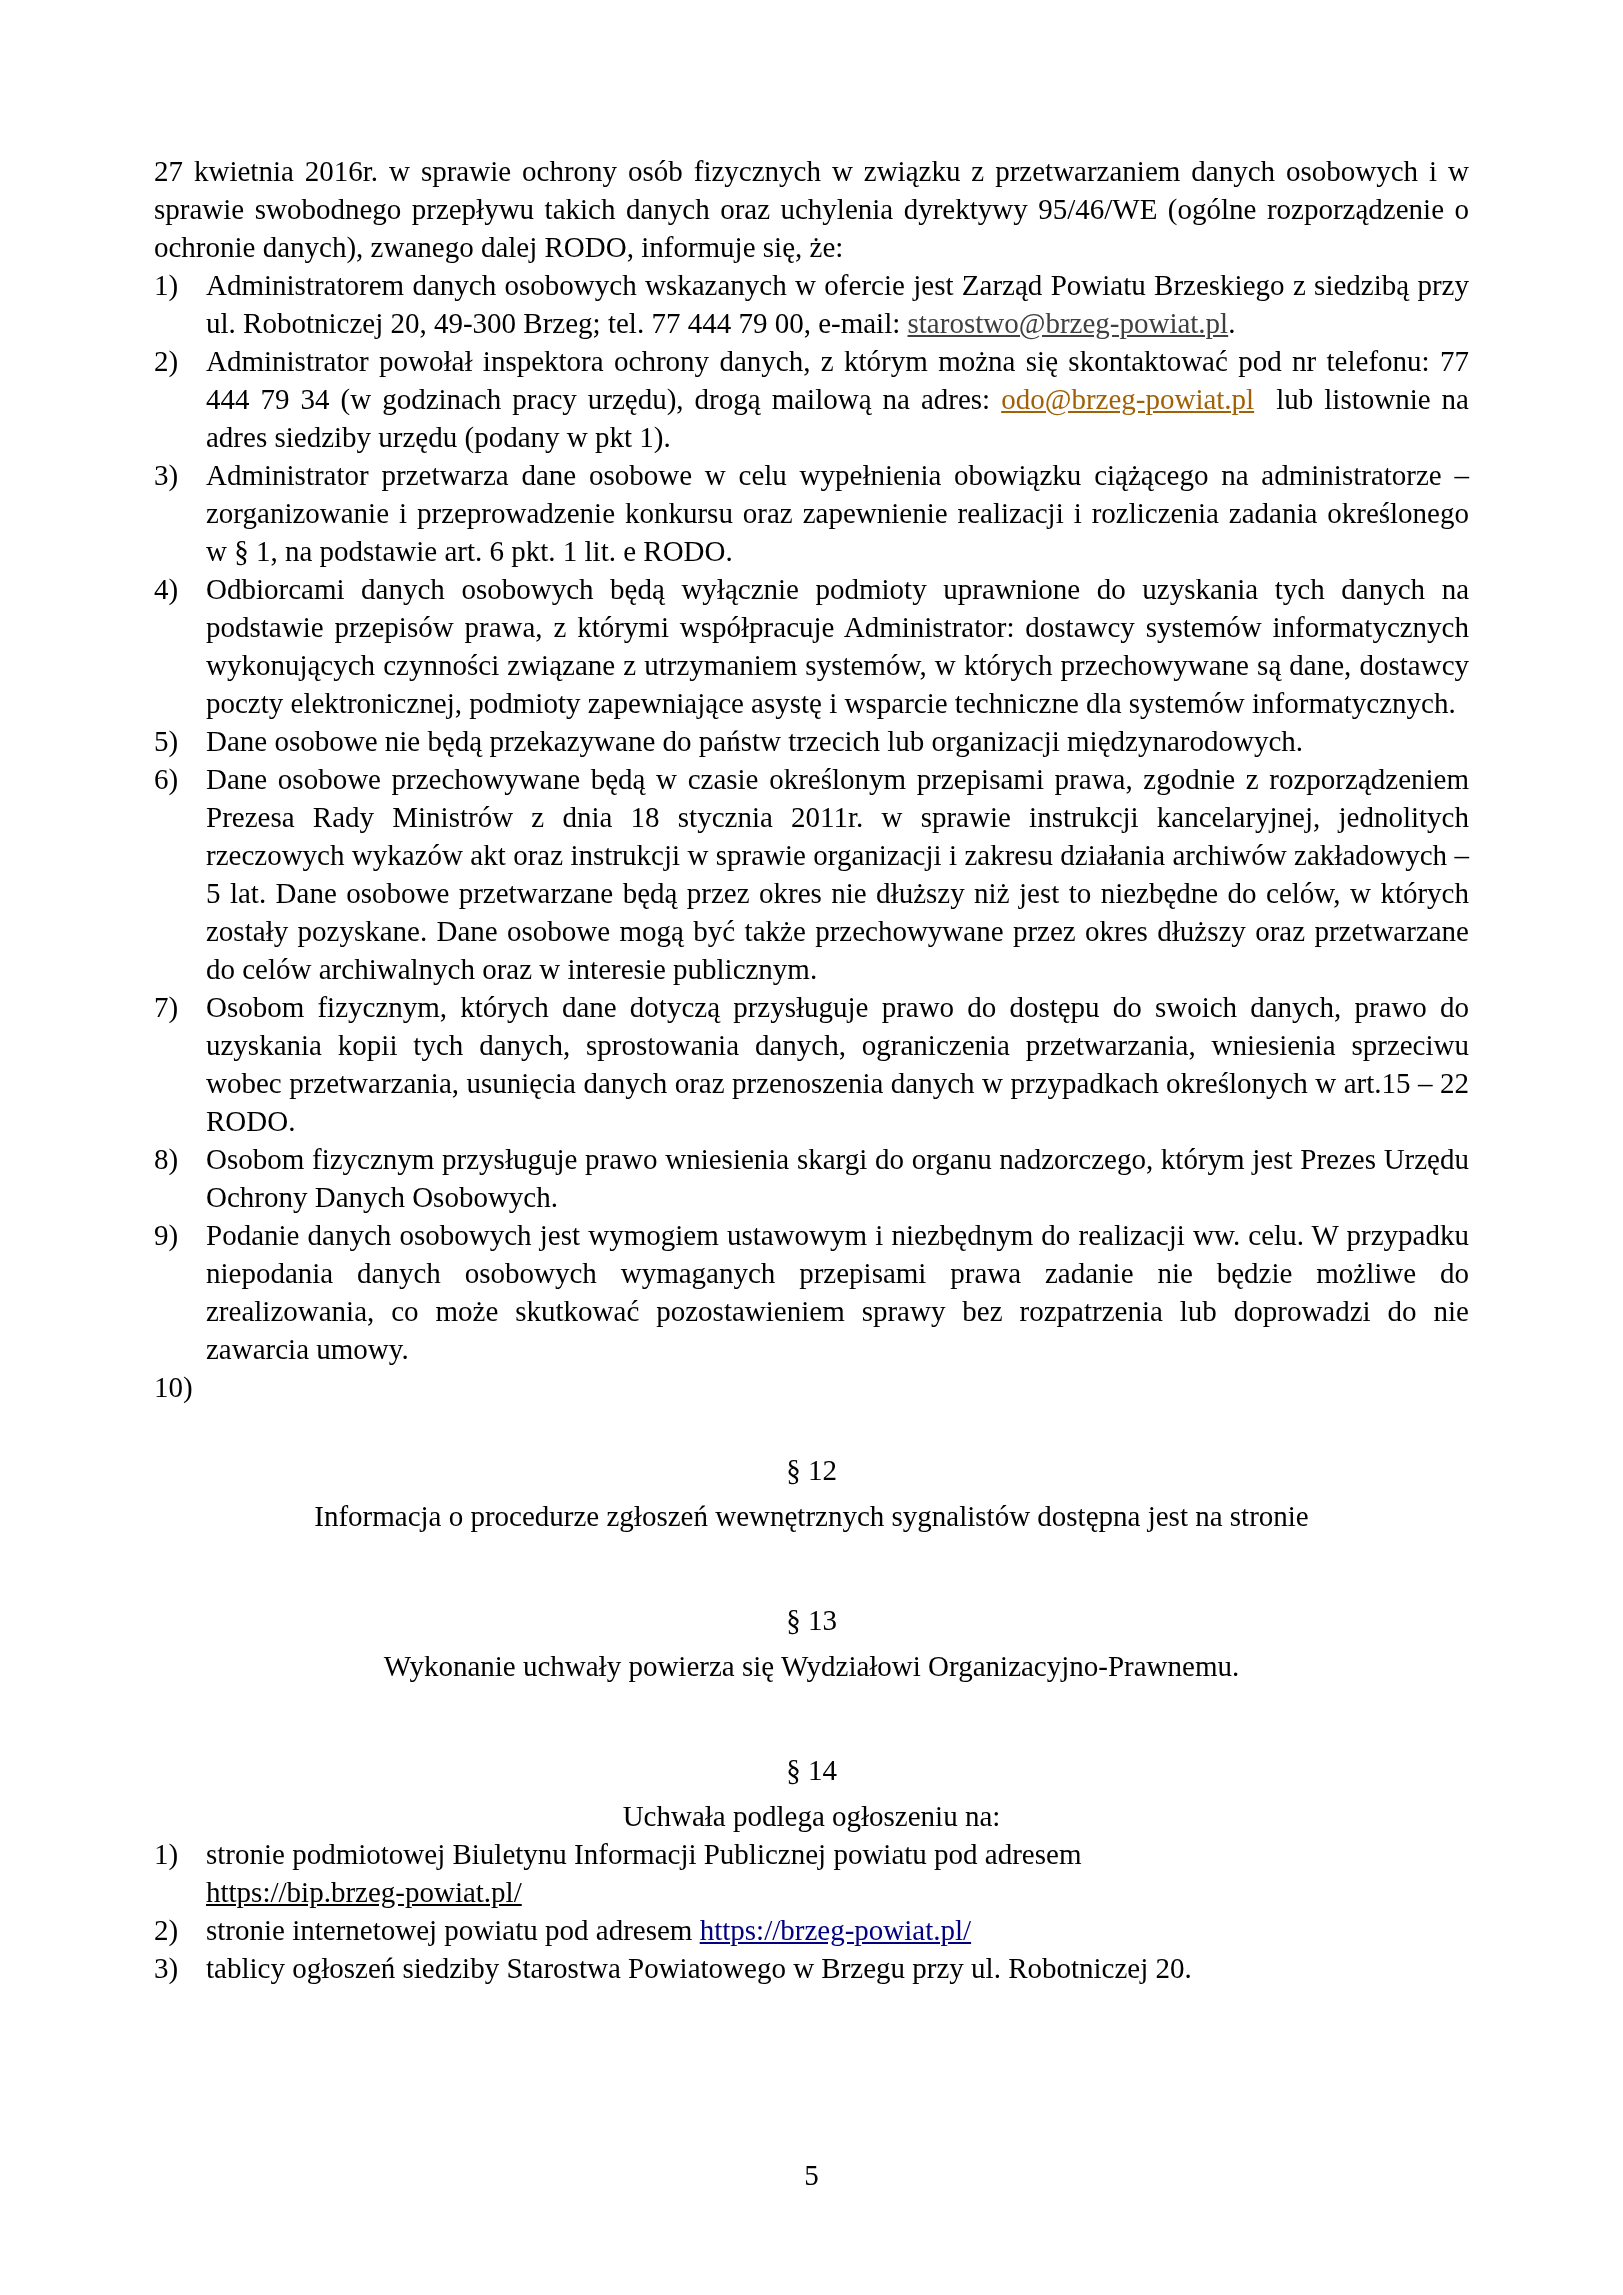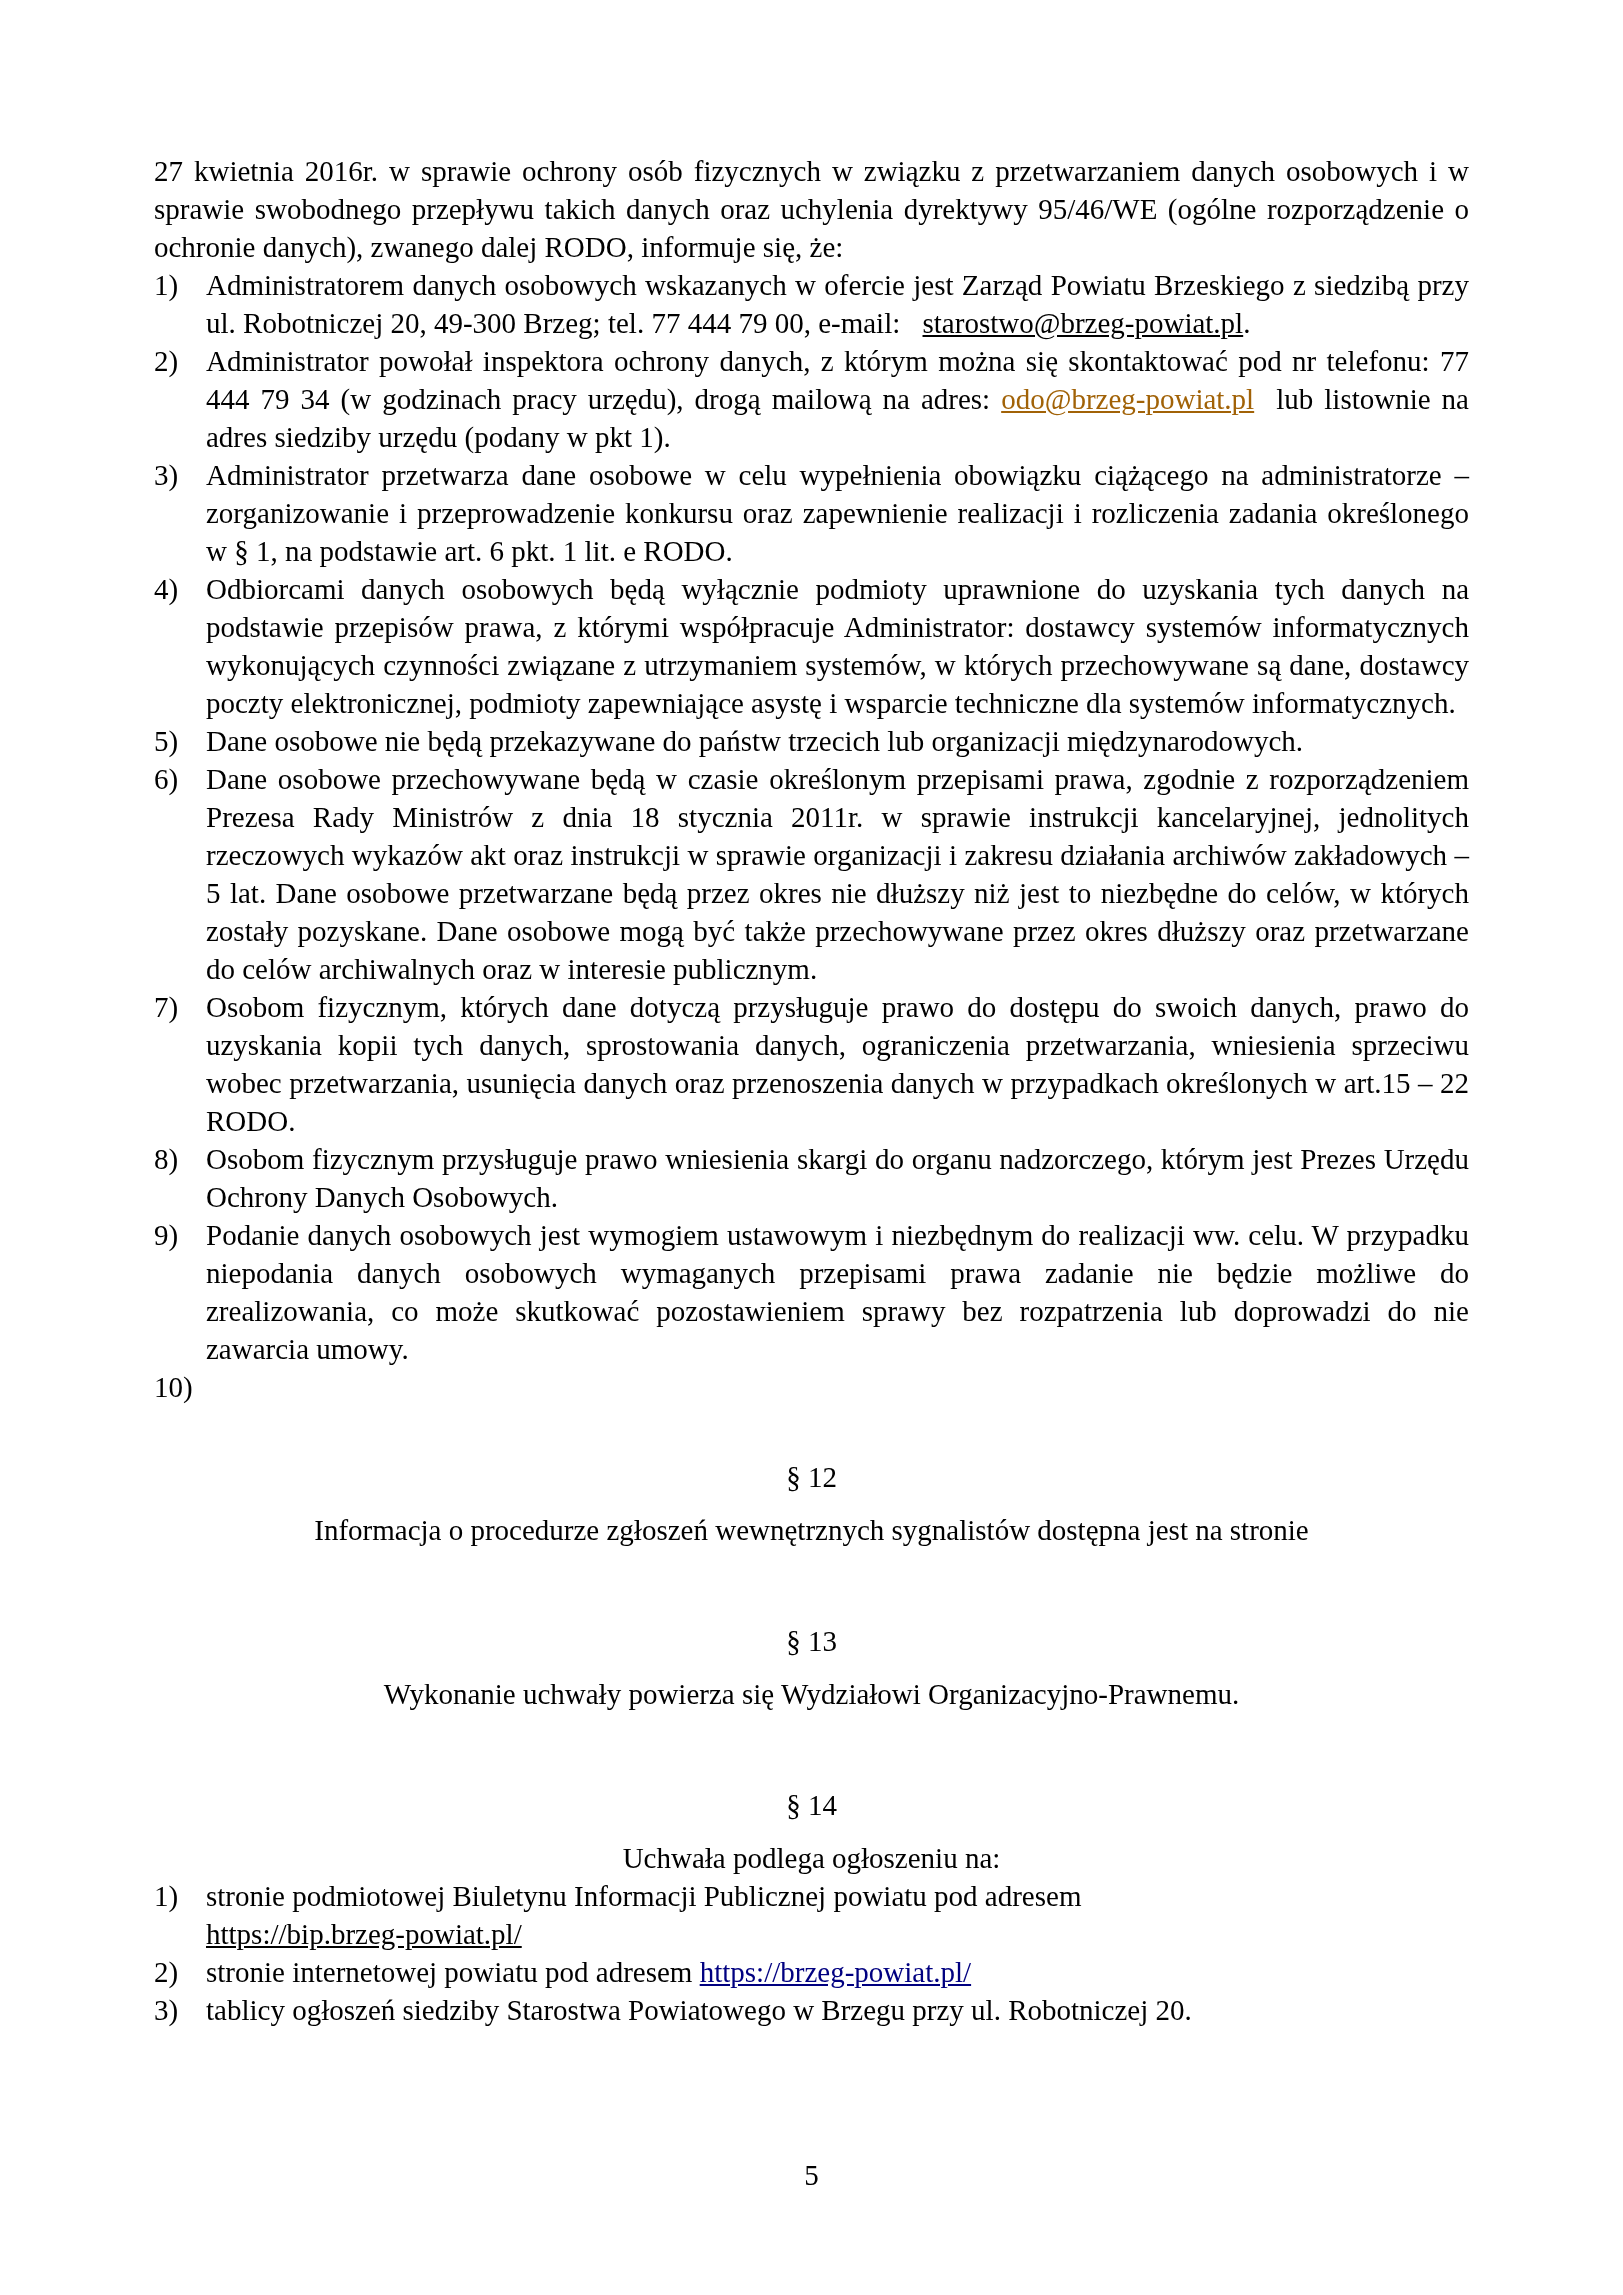--- a/index.html
+++ b/index.html
@@ -7,39 +7,39 @@
   .page {
     position: absolute; left: 154px; top: 152px; width: 1315px;
     font-family: "Liberation Serif", "DejaVu Serif", serif;
     font-size: 29px; line-height: 38px; color: #000;
   }
   p { margin: 0; text-align: justify; }
   a { color: #000080; text-decoration: underline; }
   ol.items { list-style: none; margin: 0; padding: 0; }
   ol.items li { position: relative; padding-left: 52px; text-align: justify; }
   ol.items li .num { position: absolute; left: 0; top: 0; }
-  .section-head { text-align: center; margin: 15px; }
+  .section-head { text-align: center; margin: 8px; }
   .gap-large { height: 75px; }
   .gap-mid { height: 58px; }
   .page-number {
     position: absolute; left: 0; width: 1623px; top: 2156px; text-align: center;
     font-family: "Liberation Serif", "DejaVu Serif", serif; font-size: 29px; line-height: 38px; color: #000;
   }
   .left { text-align: center; }
 </style>
 </head>
 <body>
 
 <div class="page">
 
   <p>27 kwietnia 2016r. w sprawie ochrony osób fizycznych w związku z przetwarzaniem danych osobowych i w sprawie swobodnego przepływu takich danych oraz uchylenia dyrektywy 95/46/WE (ogólne rozporządzenie o ochronie danych), zwanego dalej RODO, informuje się, że:</p>
 
   <ol class="items">
     <li>
-      <span class="num">1)</span><span>Administratorem danych osobowych wskazanych w ofercie jest Zarząd Powiatu Brzeskiego z siedzibą przy ul. Robotniczej 20, 49-300 Brzeg; tel. 77 444 79 00, e-mail: </span><a href="#" style="color: #000000; margin-left: 15px;">starostwo@brzeg-powiat.pl</a><span>.</span>
+      <span class="num">1)</span><span>Administratorem danych osobowych wskazanych w ofercie jest Zarząd Powiatu Brzeskiego z siedzibą przy ul. Robotniczej 20, 49-300 Brzeg; tel. 77 444 79 00, e-mail: </span><a href="#" style="color: #404040;">starostwo@brzeg-powiat.pl</a><span>.</span>
     </li>
     <li>
       <span class="num">2)</span><span>Administrator powołał inspektora ochrony danych, z którym można się skontaktować pod nr telefonu: 77 444 79 34 (w godzinach pracy urzędu), drogą mailową na adres: </span><a href="#" style="color: #a16207;">odo@brzeg-powiat.pl</a><span style="white-space:pre-wrap">  lub listownie na adres siedziby urzędu (podany w pkt 1).</span>
     </li>
     <li>
       <span class="num">3)</span><span>Administrator przetwarza dane osobowe w celu wypełnienia obowiązku ciążącego na administratorze – zorganizowanie i przeprowadzenie konkursu oraz zapewnienie realizacji i rozliczenia zadania określonego w § 1, na podstawie art. 6 pkt. 1 lit. e RODO.</span>
     </li>
     <li>
       <span class="num">4)</span><span>Odbiorcami danych osobowych będą wyłącznie podmioty uprawnione do uzyskania tych danych na podstawie przepisów prawa, z którymi współpracuje Administrator: dostawcy systemów informatycznych wykonujących czynności związane z utrzymaniem systemów, w których przechowywane są dane, dostawcy poczty elektronicznej, podmioty zapewniające asystę i wsparcie techniczne dla systemów informatycznych.</span>
     </li>

